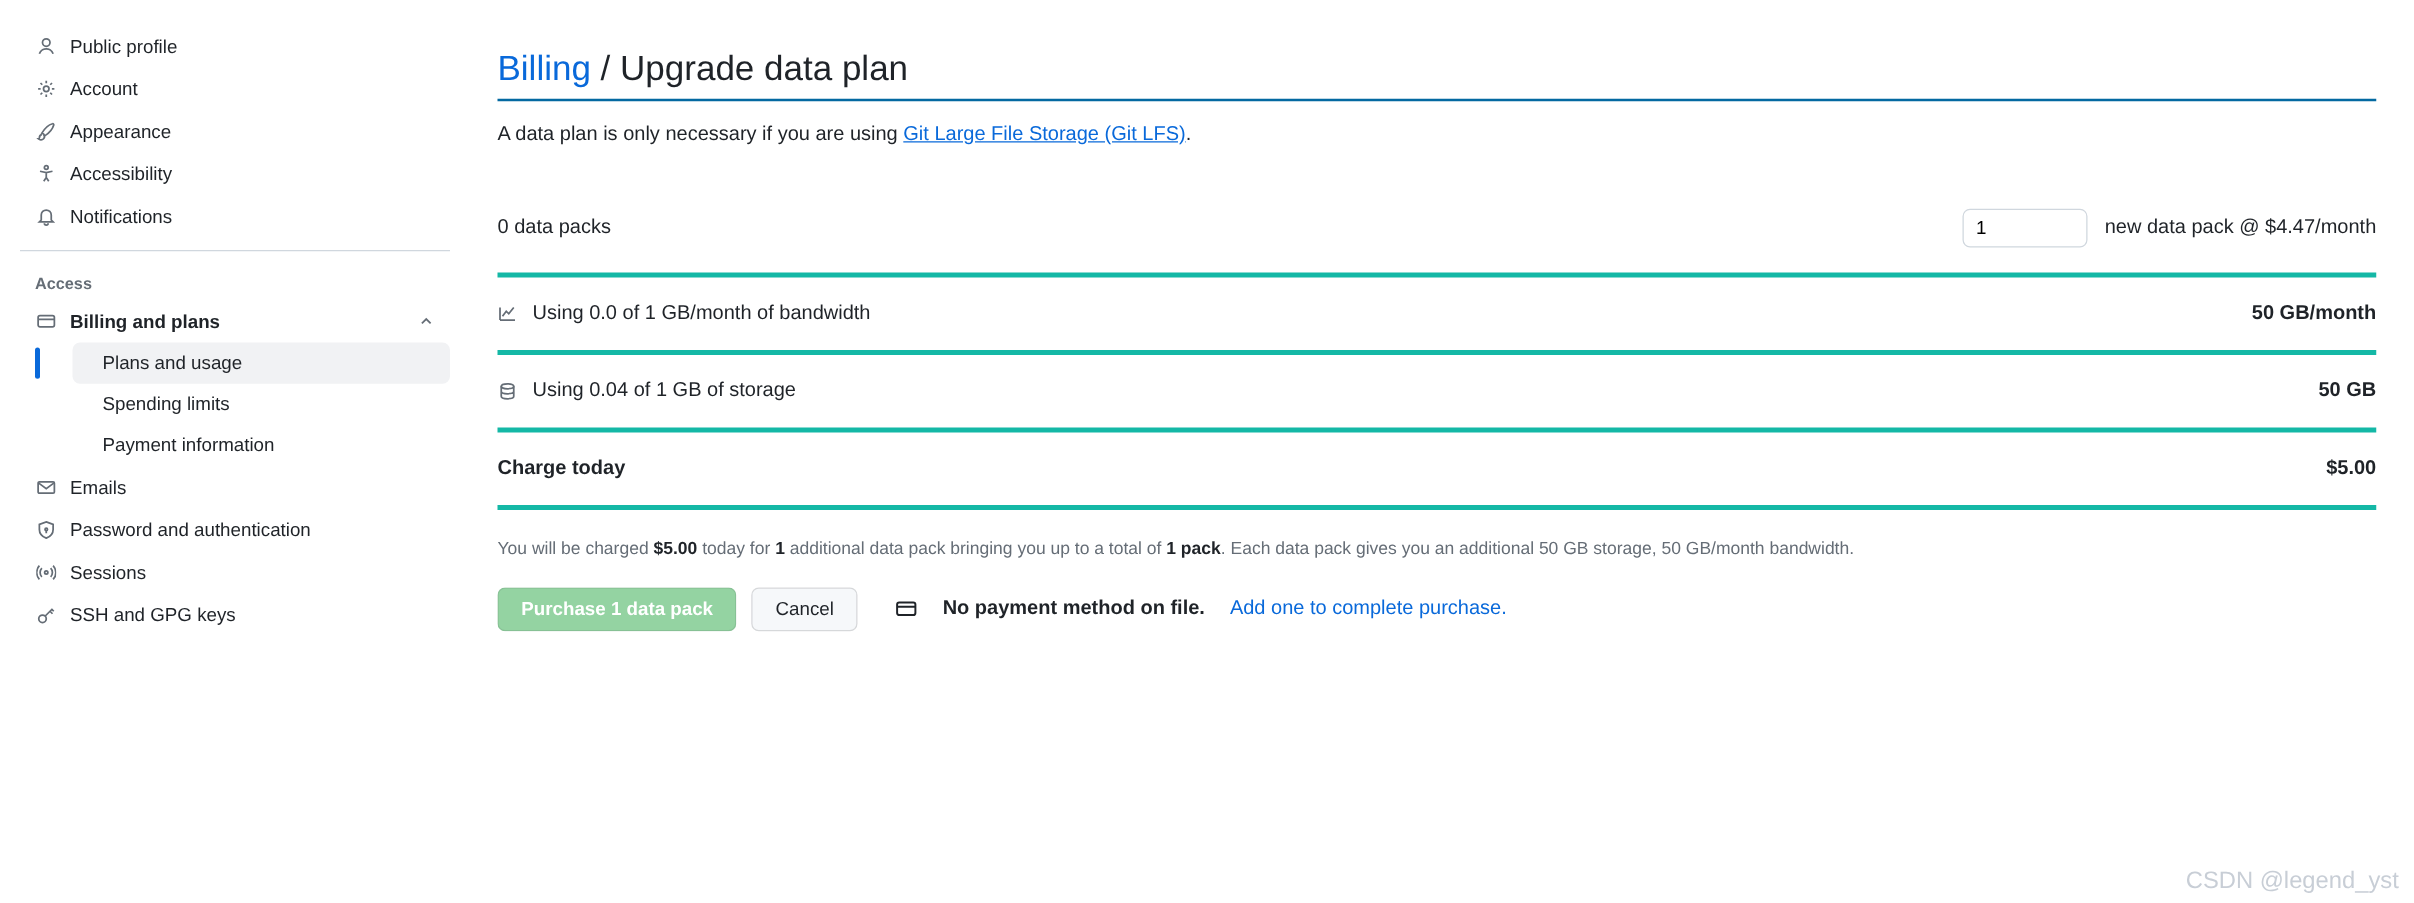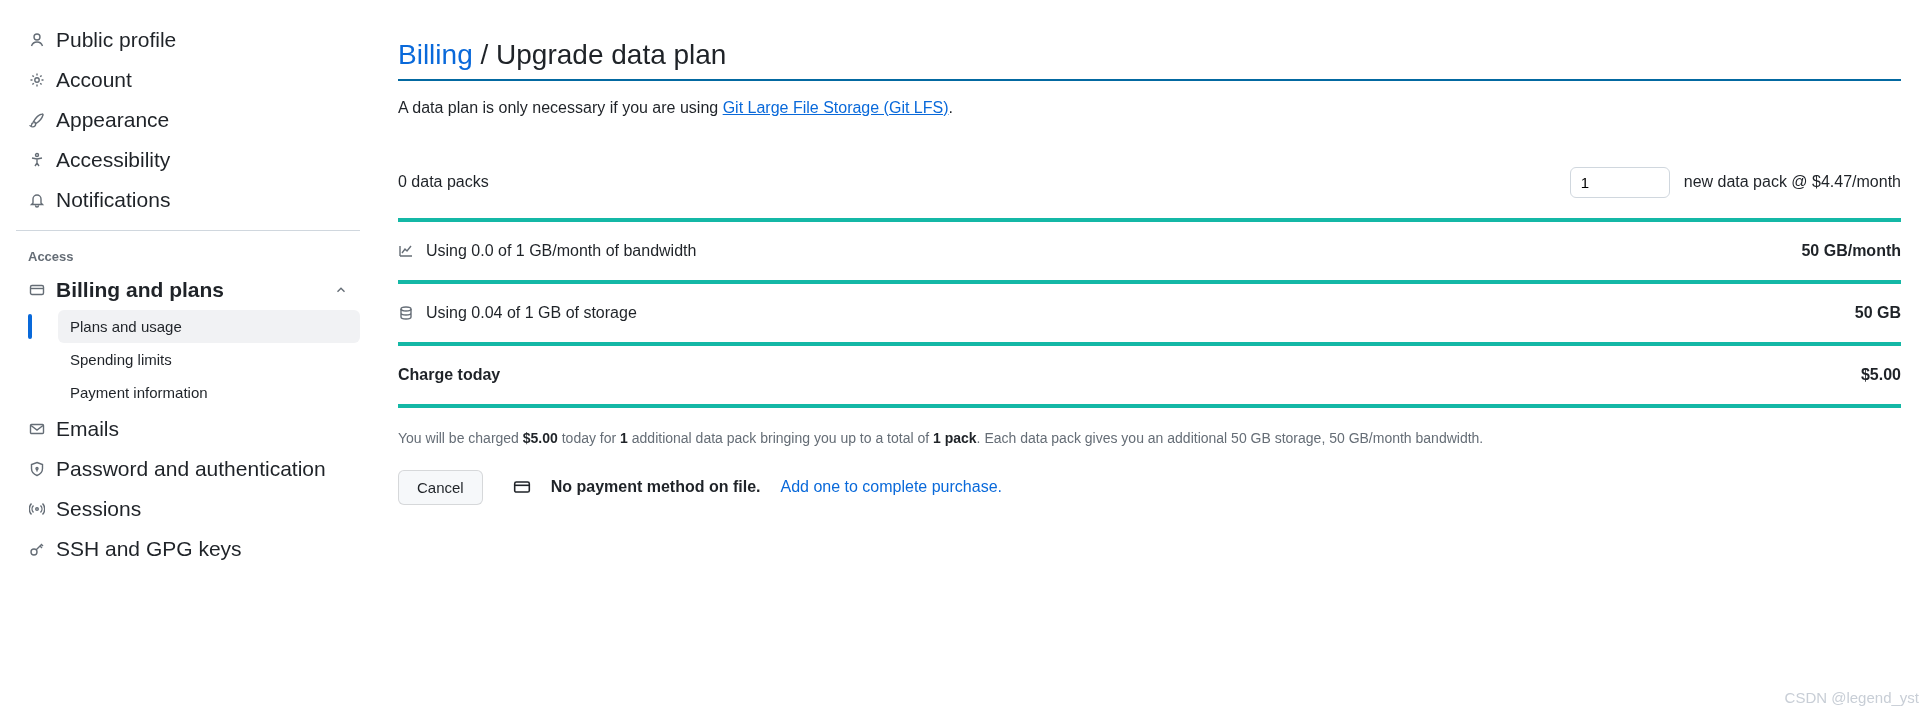--- a/index.html
+++ b/index.html
@@ -34,28 +34,28 @@
     color: #1f2328;
   }
   .nav-item .icon-slot {
     width: 18px;
     height: 18px;
     display: flex;
     align-items: center;
     justify-content: center;
     color: #656d76;
   }
-  .nav-item .label { font-size: 21px; }
+  .nav-item .label { font-size: 15px; }
   .nav-item.bold .label { font-weight: 600; }
   .nav-item .chevron {
     margin-left: auto;
     color: #656d76;
   }
   .sub-items { padding-left: 42px; }
-  .sub-item { padding: 8px 12px; font-size: 15px; align-items: flex-end; }
+  .sub-item { padding: 8px 24px; font-size: 15px; align-items: flex-end; }
   .sub-item.active {
     background: #f1f2f4;
     position: relative;
   }
   .sub-item.active::before {
     content: "";
     position: absolute;
     left: -30px;
     top: 4px;
     bottom: 4px;
@@ -131,23 +131,23 @@
     border-color: rgba(31,35,40,0.1);
   }
   .btn-default { background: #f6f8fa; color:#1f2328; }
   .no-payment { margin-left: 18px; display:flex; align-items:center; gap:20px; font-size:16px; }
   .no-payment .strong { font-weight:600; }
   .no-payment .link { color:#0969da; }
 
   .watermark {
     position: absolute;
     right: 12px;
-    bottom: 16px;
+    bottom: 6px;
     color: #c8ced6;
-    font-size: 15px;
+    font-size: 19px;
   }
   svg { display:block; }
 </style>
 </head>
 <body>
 
 <div class="layout">
   <aside class="sidebar">
     <div class="nav-item">
       <span class="icon-slot">
@@ -308,20 +308,21 @@
     <div class="row charge-row">
       <div class="left">Charge today</div>
       <div class="right">$5.00</div>
     </div>
 
     <p class="fine-print">
       <span>You will be charged </span><b>$5.00</b><span> today for </span><b>1</b><span> additional data pack bringing you up to a total of </span><b>1 pack</b><span>. Each data pack gives you an additional 50 GB storage, 50 GB/month bandwidth.</span>
     </p>
 
     <div class="actions">
+      <button class="btn btn-primary">Purchase 1 data pack</button>
       <button class="btn btn-default">Cancel</button>
       <div class="no-payment">
         <span>
           <svg width="18" height="18" viewBox="0 0 16 16" fill="none" stroke="#1f2328" stroke-width="1.4">
               <rect x="1.5" y="3.5" width="13" height="9" rx="1.5"></rect>
               <path d="M1.5 6.5h13"></path>
             </svg>
         </span>
         <span class="strong">No payment method on file.</span>
         <span class="link">Add one to complete purchase.</span>

